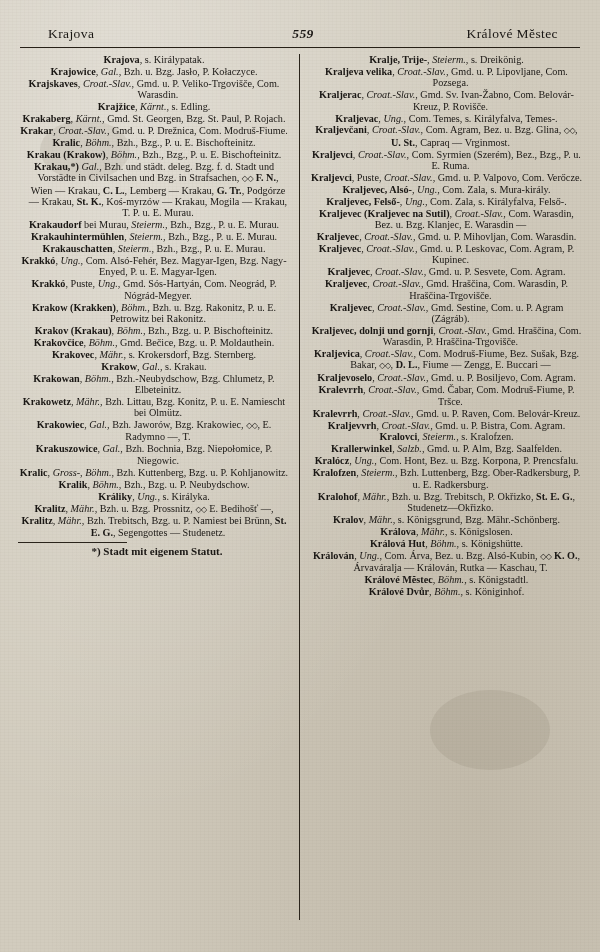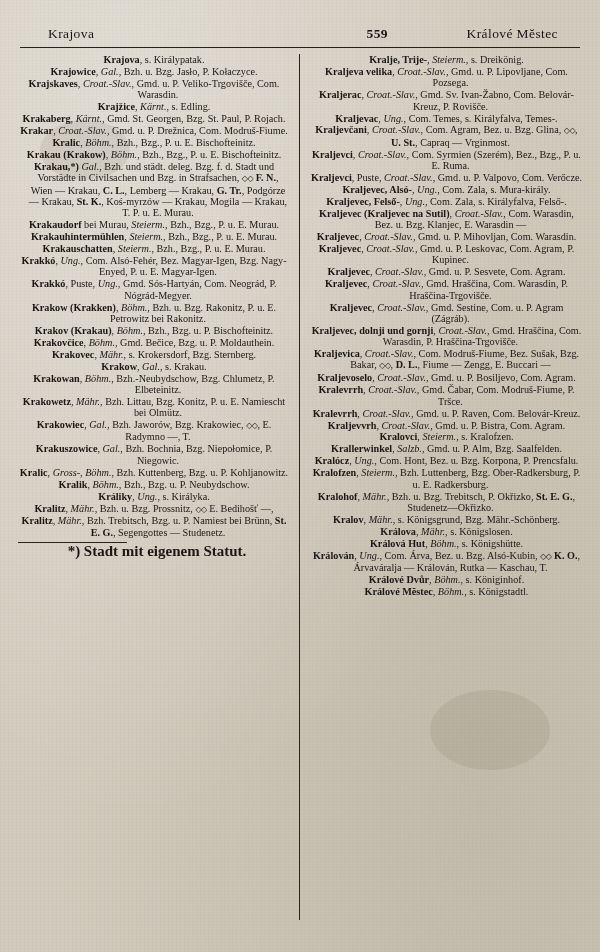--- a/index.html
+++ b/index.html
@@ -37,21 +37,21 @@
   .header {
     position: relative;
     display: flex;
     align-items: baseline;
     justify-content: space-between;
     font-size: 13.5px;
     letter-spacing: 0.4px;
     padding: 0 6px 2px 6px;
   }
   .header .left { width: 33%; text-align: left; padding-left: 24px; }
-  .header .center { width: 33%; text-align: right; font-weight: bold; }
+  .header .center { width: 33%; text-align: center; font-weight: bold; font-style: italic; }
   .header .right { width: 33%; text-align: right; padding-right: 18px; }
   .rule {
     border: 0;
     border-top: 1.6px solid #272118;
     margin: 3px 2px 6px 2px;
   }
   .columns {
     position: relative;
     display: flex;
     height: 866px;
@@ -78,21 +78,21 @@
     font-size: 8px;
     letter-spacing: -0.5px;
   }
   .footnote-rule {
     border: 0;
     border-top: 1px solid #2a241b;
     width: 40%;
     margin: 4px 0 3px 0;
   }
   .footnote {
-    font-size: 15px;
+    font-size: 11px;
     font-weight: bold;
     padding-left: 6px;
   }
   .col.left .foot-wrap { margin-top: 4px; }
   .blot {
     position: absolute;
     border-radius: 50%;
     background: rgba(90,76,55,0.10);
     pointer-events: none;
   }
@@ -171,17 +171,17 @@
         <p class="entry"><b>Kraljevvrh</b>, <i>Croat.-Slav.</i>, Gmd. u. P. Bistra, Com. Agram.</p>
         <p class="entry"><b>Kralovci</b>, <i>Steierm.</i>, s. Kralofzen.</p>
         <p class="entry"><b>Krallerwinkel</b>, <i>Salzb.</i>, Gmd. u. P. Alm, Bzg. Saalfelden.</p>
         <p class="entry"><b>Kralócz</b>, <i>Ung.</i>, Com. Hont, Bez. u. Bzg. Korpona, P. Prencsfalu.</p>
         <p class="entry"><b>Kralofzen</b>, <i>Steierm.</i>, Bzh. Luttenberg, Bzg. Ober-Radkersburg, P. u. E. Radkersburg.</p>
         <p class="entry"><b>Kralohof</b>, <i>Mähr.</i>, Bzh. u. Bzg. Trebitsch, P. Okřizko, <b>St. E. G.</b>, Studenetz—Okřizko.</p>
         <p class="entry"><b>Kralov</b>, <i>Mähr.</i>, s. Königsgrund, Bzg. Mähr.-Schönberg.</p>
         <p class="entry"><b>Králova</b>, <i>Mähr.</i>, s. Königslosen.</p>
         <p class="entry"><b>Králová Hut</b>, <i>Böhm.</i>, s. Königshütte.</p>
         <p class="entry"><b>Králován</b>, <i>Ung.</i>, Com. Árva, Bez. u. Bzg. Alsó-Kubin, <span class="sym">◇◇</span> <b>K. O.</b>, Árvaváralja — Králován, Rutka — Kaschau, T.</p>
+        <p class="entry"><b>Králové Mĕstec</b>, <i>Böhm.</i>, s. Königstadtl.</p>
         <p class="entry"><b>Králové Dvůr</b>, <i>Böhm.</i>, s. Königinhof.</p>
-        <p class="entry"><b>Králové Mĕstec</b>, <i>Böhm.</i>, s. Königstadtl.</p>
       </div>
   </div>
 </div>
 
 </body></html>

